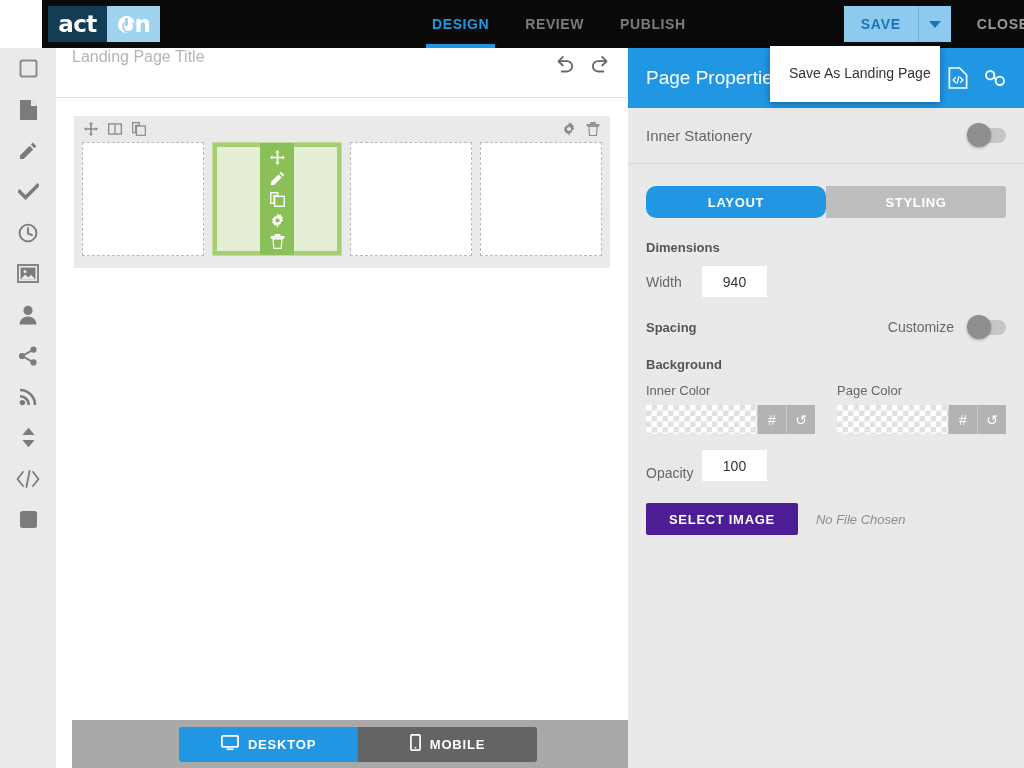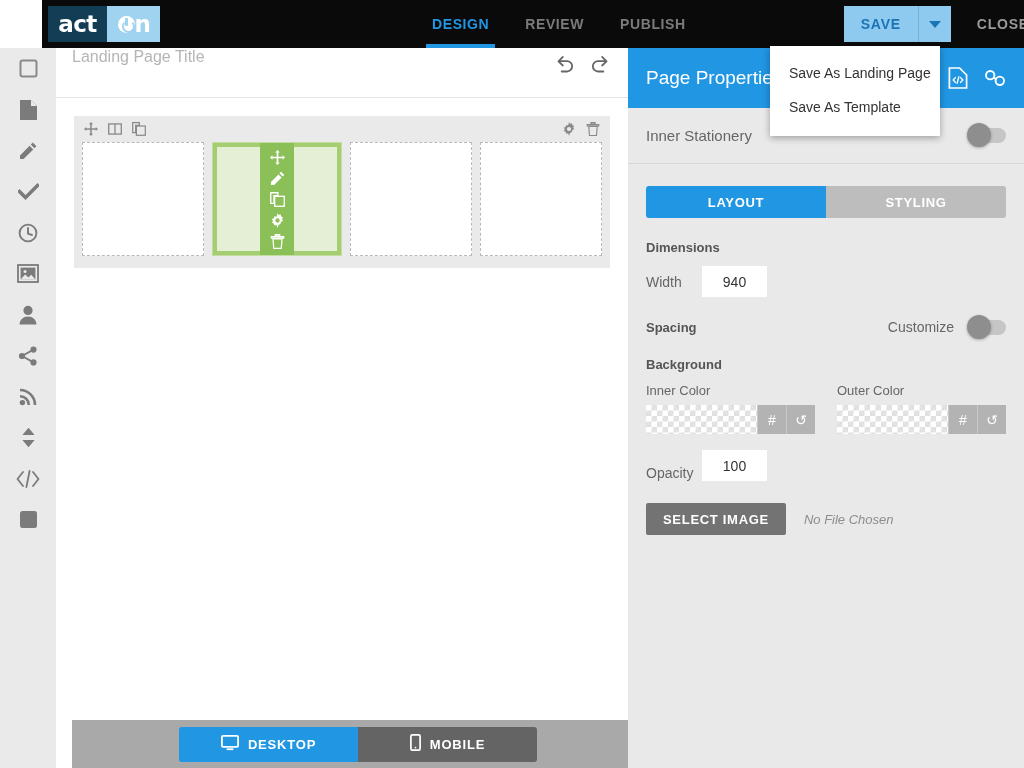--- a/index.html
+++ b/index.html
@@ -184,21 +184,21 @@
     position: absolute; left: -1px; top: -5px; width: 24px; height: 24px;
     border-radius: 50%; background: #8e8e8e; box-shadow: 0 1px 3px rgba(0,0,0,.3);
   }
 
   .tabs { display: flex; margin: 22px 18px 0 18px; border-radius: 3px; overflow: hidden; }
   .tab {
     flex: 1; height: 32px; display: flex; align-items: center; justify-content: center;
     font-size: 13px; font-weight: bold; letter-spacing: 0.7px; color: #ffffff;
     cursor: pointer;
   }
-  .tab.active { background: #2196e3; }
+  .tab.active { background: #2196e3; border-radius: 10px; }
   .tab.inactive { background: #bdbdbd; }
 
   .sec { margin: 22px 18px 0 18px; }
   .sec-h { font-size: 13px; font-weight: bold; color: #555; margin-bottom: 11px; }
   .fld-row { display: flex; align-items: center; }
   .fld-lbl { font-size: 14px; color: #666; width: 56px; }
   .num-in {
     width: 65px; height: 31px; background: #ffffff; border: none; outline: none;
     text-align: center; font-size: 14px; color: #333;
     font-family: "Liberation Sans", sans-serif;
@@ -224,22 +224,22 @@
   }
   .cbtn {
     width: 29px; background: #b3b3b3; color: #ffffff; display: flex;
     align-items: center; justify-content: center; font-size: 14px; cursor: pointer;
     border-left: 1px solid #c9c9c9;
   }
 
   .opacity-row { display: flex; align-items: flex-end; margin-top: 16px; }
   .bgimg-lbl { font-size: 13px; color: #666; margin-bottom: 10px; }
   .sel-img-btn {
-    background: #737373; color: #ffffff; font-size: 13px; font-weight: bold;
-    letter-spacing: 0.7px; height: 32px; padding: 0 17px; display: flex;
+    background: #4c1d95; color: #ffffff; font-size: 13px; font-weight: bold;
+    letter-spacing: 0.7px; height: 32px; padding: 0 23px; display: flex;
     align-items: center; cursor: pointer; border-radius: 2px;
   }
   .nofile { font-size: 13px; color: #8d8d8d; font-style: italic; margin-left: 18px; }
   .row-flex { display: flex; align-items: center; }
 </style>
 </head>
 <body>
 
 <div id="app">
 
@@ -267,21 +267,20 @@
       <div class="save-caret">
         <span class="caret-dn"></span>
       </div>
     </div>
 
     <div class="close-btn">CLOSE</div>
   </div>
 
   <div class="dropdown">
     <div class="dd-item">Save As Landing Page</div>
-    <div class="dd-item">Save As Template</div>
   </div>
 
   <div class="rail">
     <div class="rail-item">
       <span>
         <svg width="19" height="19" viewBox="0 0 19 19">
             <rect x="1.5" y="1.5" width="16" height="16" rx="2" fill="none" stroke="#8a8a8a" stroke-width="2"></rect>
           </svg>
       </span>
     </div>
@@ -548,21 +547,21 @@
       <div class="color-cols">
         <div class="color-col">
           <div class="color-lbl">Inner Color</div>
           <div class="color-ctl">
             <div class="swatch"></div>
             <div class="cbtn">#</div>
             <div class="cbtn">↺</div>
           </div>
         </div>
         <div class="color-col">
-          <div class="color-lbl">Outer Color</div>
+          <div class="color-lbl">Page Color</div>
           <div class="color-ctl">
             <div class="swatch"></div>
             <div class="cbtn">#</div>
             <div class="cbtn">↺</div>
           </div>
         </div>
       </div>
 
       <div class="opacity-row">
         <div class="fld-lbl">Opacity</div>

